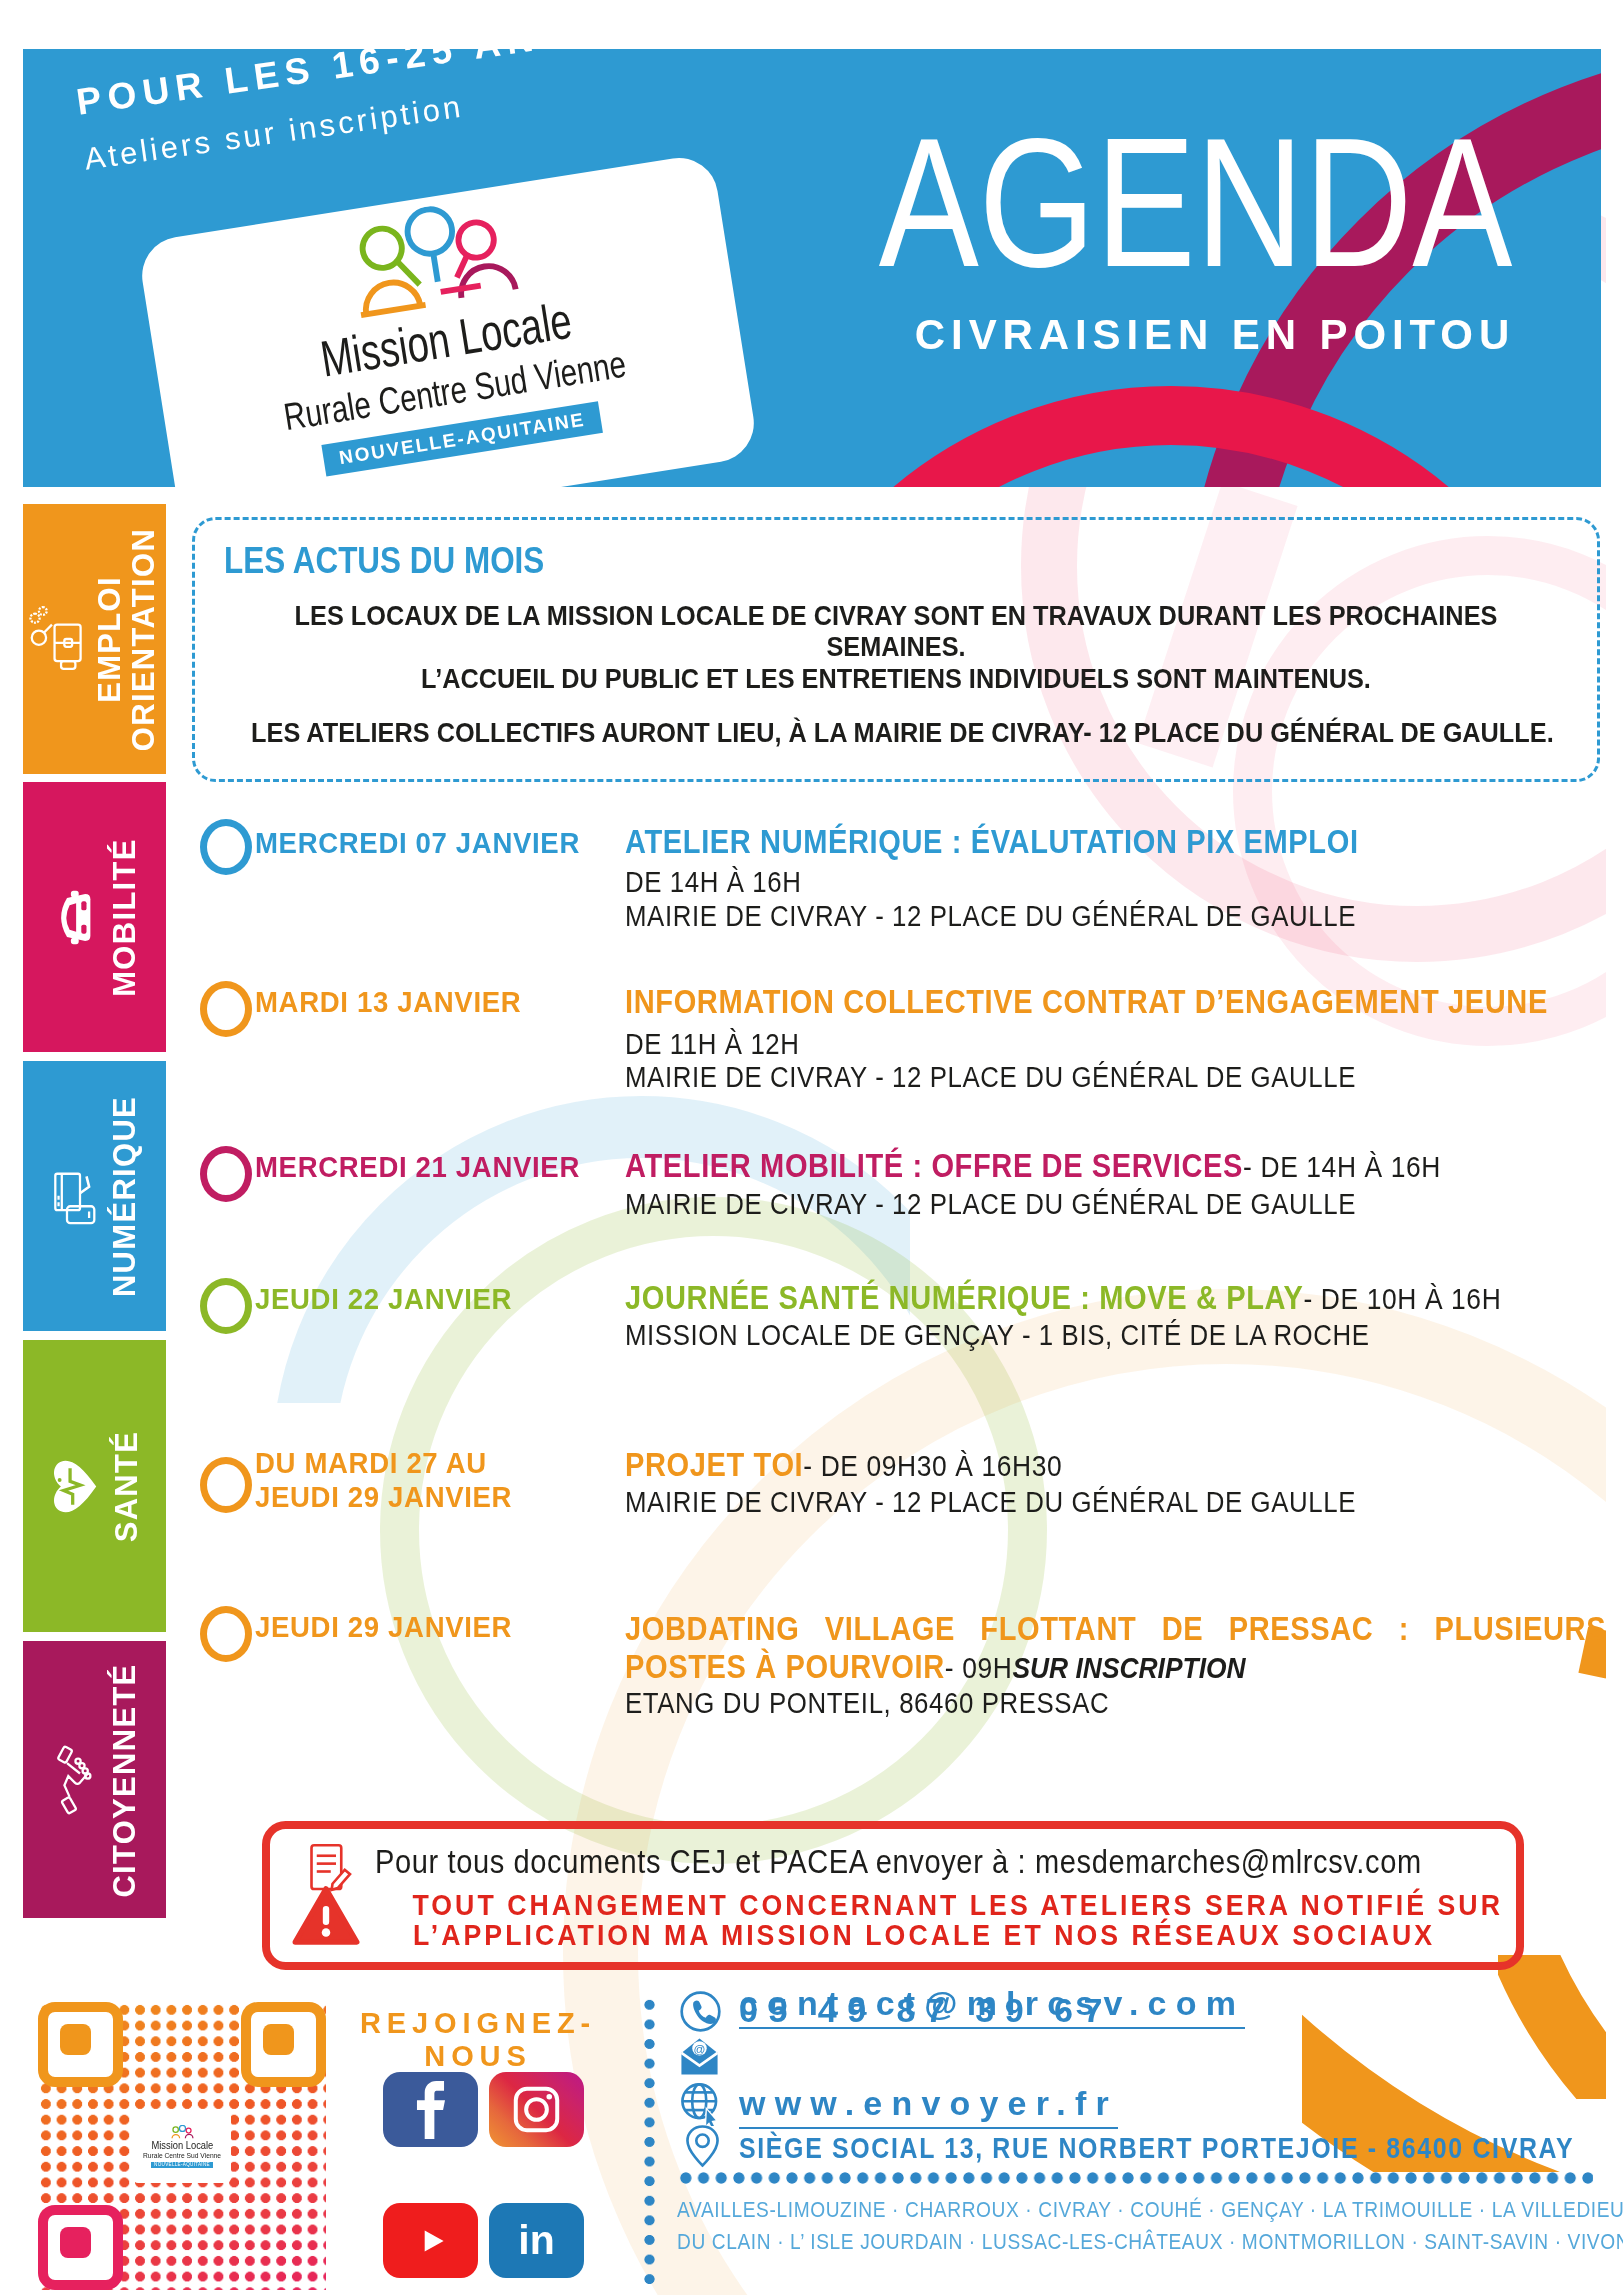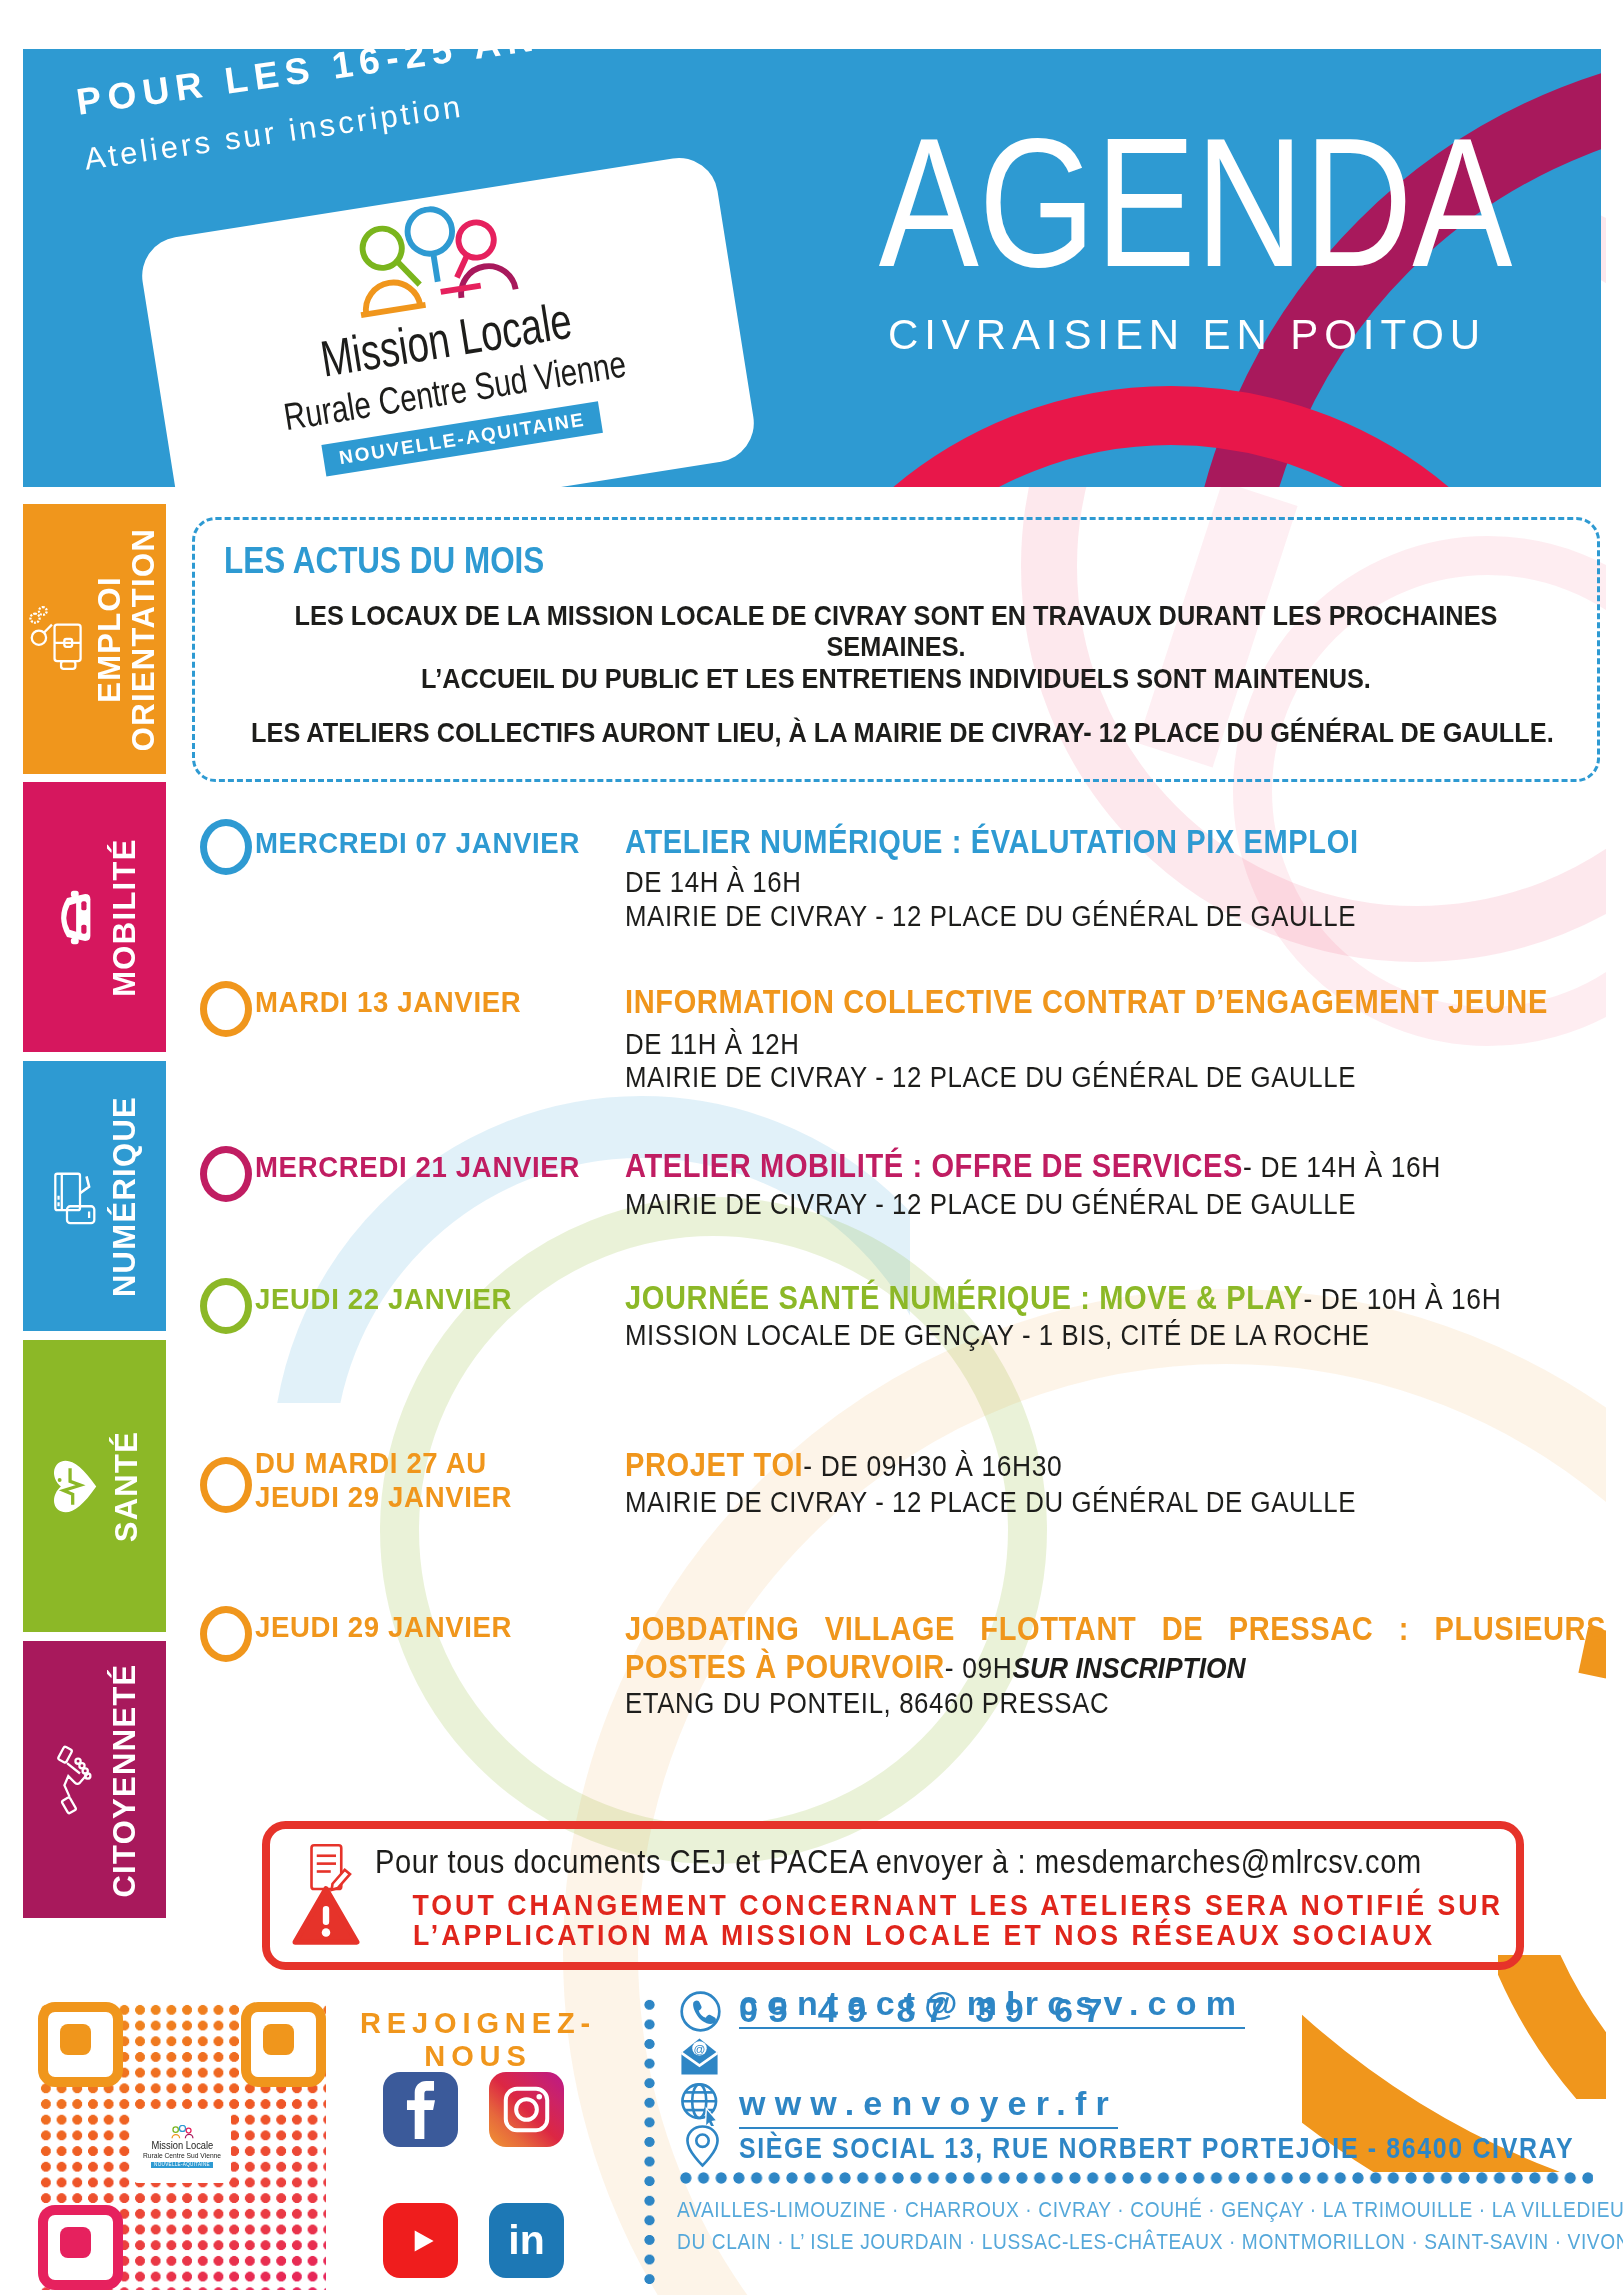--- a/index.html
+++ b/index.html
@@ -15,21 +15,21 @@
   .tagline2{left:59px;top:93px;font-size:31px;color:#fff;letter-spacing:3.3px;
             transform:rotate(-8deg);transform-origin:0 0;}
   #logo-card{left:134px;top:147px;width:582px;height:307px;background:#fff;border-radius:39px;
              transform:rotate(-9deg);display:flex;flex-direction:column;align-items:center;z-index:4;}
   .brand1{font-size:51px;letter-spacing:0;transform:scaleX(.75);transform-origin:50% 50%;white-space:nowrap;}
   .brand2{font-size:38px;transform:scaleX(.78);transform-origin:50% 50%;white-space:nowrap;margin-top:1.3px;}
   .region-tag{background:#2e9ad2;color:#fff;font-size:19px;font-weight:bold;letter-spacing:2px;
               padding:5.2px 15.7px;margin-top:10.5px;}
   .agenda{left:788px;top:62px;width:752px;text-align:center;font-size:183px;line-height:183px;
           color:#fff;transform:scaleX(.82);transform-origin:50% 50%;}
-  .hsub{width:752px;left:788px;text-align:center;font-size:42px;font-weight:normal;color:#fff;letter-spacing:5.9px;}
+  .hsub{width:752px;left:816px;text-align:center;font-size:42px;font-weight:bold;color:#fff;letter-spacing:5.9px;}
   
   .sb{left:23px;width:143px;position:absolute;z-index:3;}
   .vlabel{position:absolute;width:270px;height:143px;left:50%;top:50%;
           margin-left:-135px;margin-top:-71px;transform:rotate(-90deg);
           display:flex;flex-direction:column;align-items:center;justify-content:center;gap:7.9px;color:#fff;}
   .vtext{font-size:31px;font-weight:bold;letter-spacing:1.3px;line-height:1.12;text-align:center;}
   
   #actus{left:192px;top:517px;width:1402px;height:259px;border:3.9px dashed #2e9ad2;border-radius:23.6px;
          z-index:2;background:transparent;}
   .actus-title{left:29px;top:19.6px;font-size:37px;font-weight:bold;color:#2e9ad2;
@@ -54,21 +54,21 @@
   .ital{font-style:italic;font-weight:bold;color:#1d1d1b;font-size:30px;}
   
   #infobox{left:262px;top:1821px;width:1246px;height:133px;border:8.5px solid #e6332a;border-radius:23.6px;z-index:3;}
   .info-line1{left:105px;top:14.4px;font-size:33px;letter-spacing:0.7px;transform:scaleX(.88);
               transform-origin:0 50%;white-space:nowrap;}
   .warnline{left:98px;width:1112px;text-align:center;font-size:29px;font-weight:bold;color:#e0251c;
             letter-spacing:3.3px;transform:scaleX(.92);transform-origin:50% 50%;white-space:nowrap;}
   
   .join{left:313px;top:2007px;width:330px;text-align:center;font-size:29px;font-weight:bold;
         color:#f0961c;letter-spacing:5.9px;z-index:3;}
-  .social{position:absolute;width:75px;height:75px;border-radius:17px;z-index:3;
+  .social{position:absolute;width:95px;height:75px;border-radius:17px;z-index:3;
           display:flex;align-items:center;justify-content:center;}
   .vdots{left:644px;top:1995px;width:10.5px;height:291px;z-index:2;
          background:radial-gradient(circle,#2e86c5 4.6px,transparent 5.2px);background-size:10.5px 19.6px;background-repeat:repeat-y;}
   .hdots{left:677px;top:2172px;width:916px;height:11.8px;z-index:2;
          background:radial-gradient(circle,#2e86c5 5.2px,transparent 5.9px);background-size:17.7px 11.8px;background-repeat:repeat-x;}
   .crow-txt{position:absolute;left:739px;color:#2e86c5;z-index:3;}
   .phone-t{font-size:34px;letter-spacing:10.5px;font-weight:bold;}
   .link-t{font-size:34px;letter-spacing:9.2px;font-weight:bold;border-bottom:2.6px solid #2e86c5;padding-bottom:3.9px;}
   .addr-t{font-size:30px;font-weight:bold;letter-spacing:2px;transform:scaleX(.83);transform-origin:0 50%;white-space:nowrap;}
   .towns{position:absolute;left:677px;color:#55a8da;font-size:22px;letter-spacing:0.7px;

